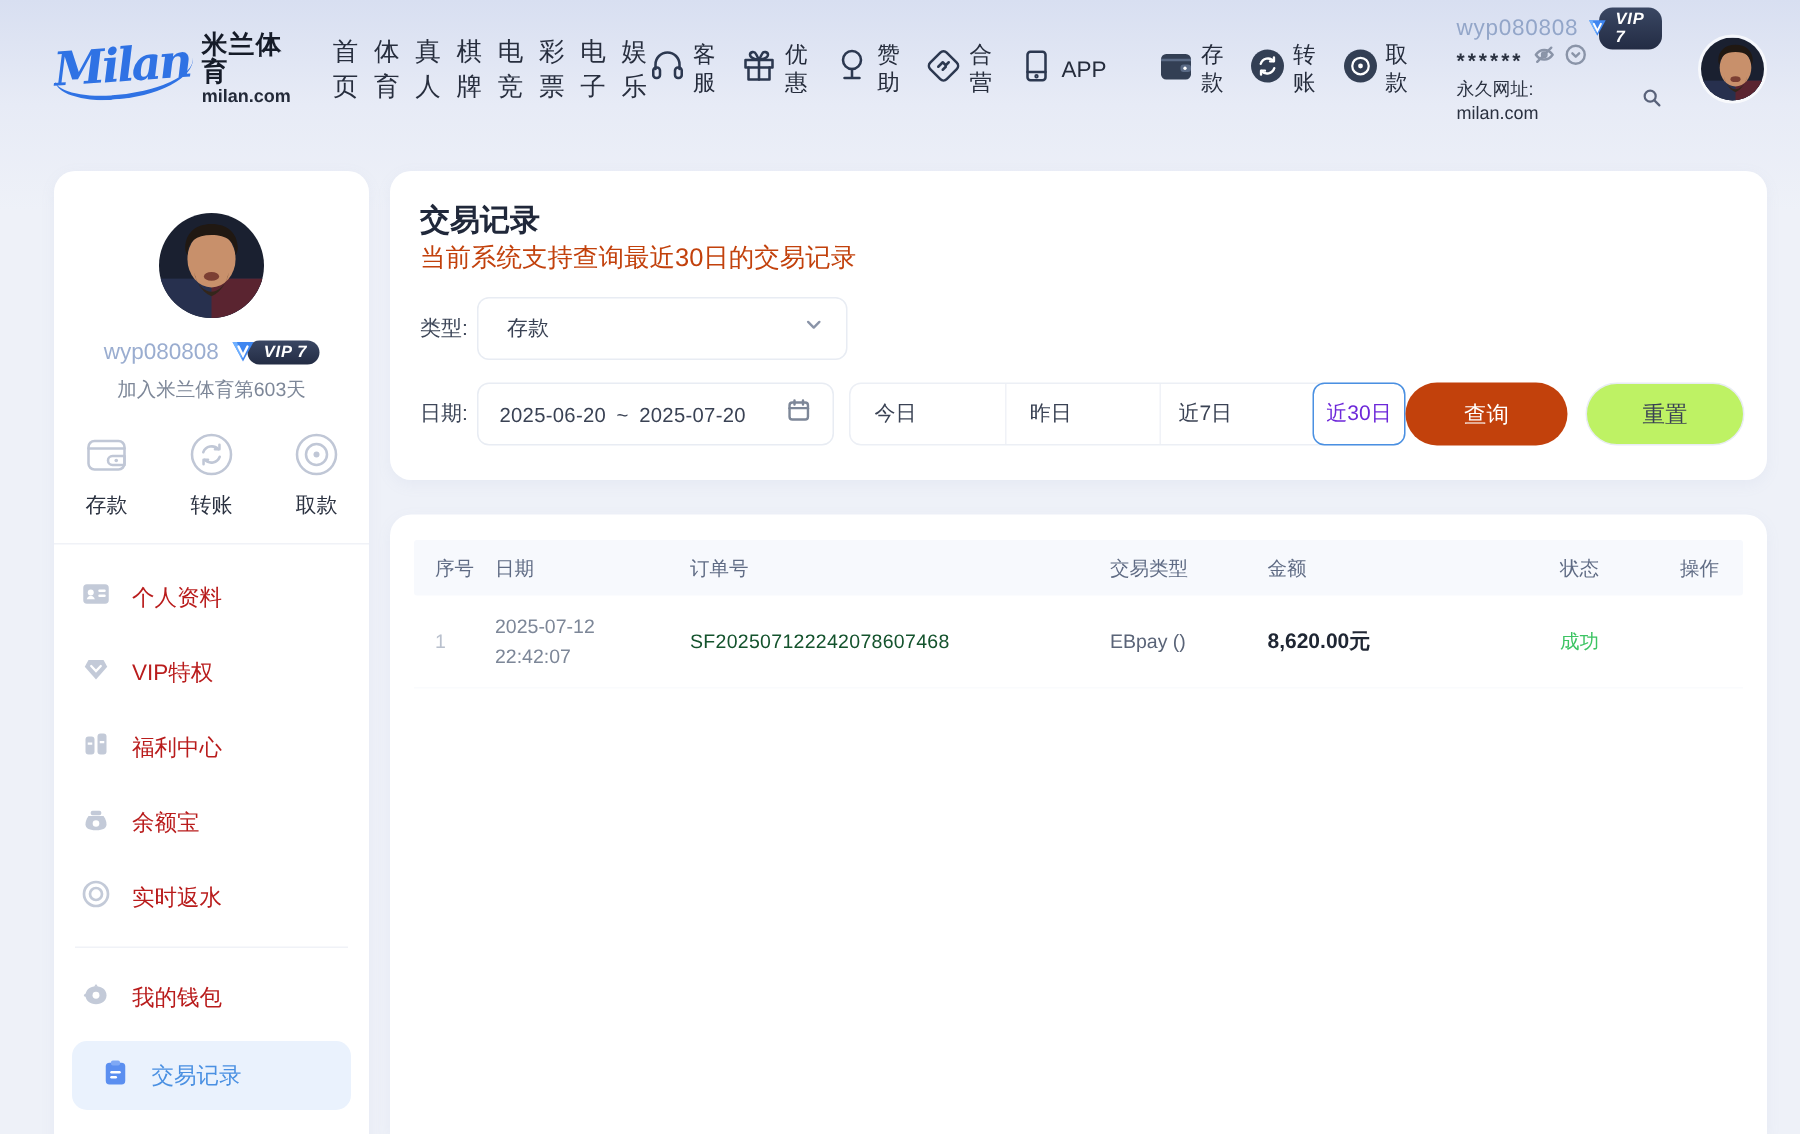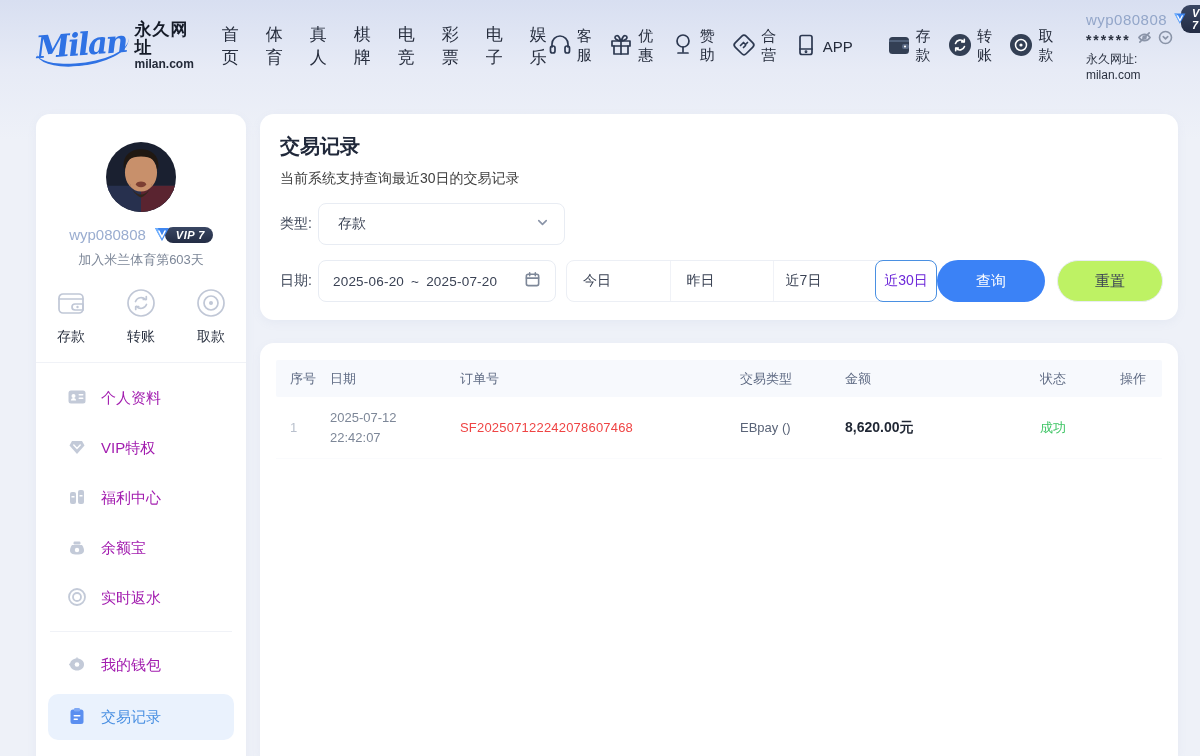--- a/index.html
+++ b/index.html
@@ -11,21 +11,21 @@
   
   .topbar { position:absolute; top:0; left:0; right:0; height:92px;
     display:flex; align-items:center; padding:0 22px 0 36px; }
   .logo { display:flex; align-items:center; gap:6px; }
   .logo-script { font-family:"DejaVu Serif",serif; font-style:italic; font-weight:bold;
     font-size:31px; color:#2f72e4; letter-spacing:-2px; transform:rotate(-4deg);
     border-bottom:3px solid #2f72e4; border-radius:0 0 60% 40%; padding:0 2px 1px 0; }
   .logo-text { display:flex; flex-direction:column; line-height:1.1; }
   .logo-cn { font-size:17px; font-weight:bold; color:#151b28; letter-spacing:1px; }
   .logo-dom { font-size:12px; font-weight:bold; color:#232a39; }
-  .nav { display:flex; gap:27px; margin-left:28px; font-size:17px; color:#272e3e; }
+  .nav { display:flex; gap:10px; margin-left:28px; font-size:17px; color:#272e3e; }
   .nav span { cursor:pointer; }
   .top-right { margin-left:auto; display:flex; align-items:center; gap:14px; }
   .tb-item { display:flex; flex-direction:row; align-items:center; gap:4px;
     font-size:15px; color:#252c3c; cursor:pointer; min-width:36px; }
   .tb-item svg { width:26px; height:26px; }
   .tb-group-gap { width:22px; }
   .user-block { display:flex; flex-direction:column; gap:2px; margin:0 10px 0 16px; }
   .ub-line1 { display:flex; align-items:center; gap:5px; }
   .ub-name { font-size:15px; color:#93a6c9; letter-spacing:0.5px; }
   .ub-line2 { display:flex; align-items:center; gap:6px; }
@@ -44,80 +44,80 @@
     background:#fff; border-radius:14px; box-shadow:0 3px 10px rgba(140,155,190,0.08);
     padding-top:26px; }
   .sb-name-row { display:flex; justify-content:center; align-items:center; gap:6px; margin-top:12px; }
   .sb-name { font-size:15px; color:#9aadd0; }
   .sb-join { text-align:center; font-size:13px; color:#7d8798; margin-top:8px; }
   .sb-quick { display:flex; margin-top:18px; padding-bottom:16px; border-bottom:1px solid #f0f2f7; }
   .sb-quick-item { flex:1; display:flex; flex-direction:column; align-items:center; gap:6px;
     font-size:14px; color:#2a3140; cursor:pointer; }
   .sb-quick-item svg { width:32px; height:32px; }
   .sb-menu { padding:10px 0; }
-  .sb-item { display:flex; align-items:center; gap:14px; height:50px; padding-left:31px;
-    font-size:15px; color:#a21caf; cursor:pointer; }
+  .sb-item { display:flex; align-items:center; gap:14px; height:50px; padding-left:18px;
+    font-size:15px; color:#b91c1c; cursor:pointer; }
   .sb-item svg { width:20px; height:20px; flex:0 0 auto; }
   .sb-divider { height:1px; background:#f0f2f7; margin:8px 14px; }
   .sb-item.selected { background:#eaf2fd; border-radius:10px; margin:4px 12px 0 12px;
     padding-left:19px; height:46px; color:#4a90e2; }
 
   
   .filter-card { position:absolute; left:260px; right:22px; top:114px; height:206px;
     background:#fff; border-radius:14px; box-shadow:0 3px 10px rgba(140,155,190,0.08);
     padding:19px 15px 0 20px; }
   .fc-title { font-size:20px; font-weight:bold; color:#20283a; }
-  .fc-sub { font-size:14px; color:#404040; margin-top:10px; }
+  .fc-sub { font-size:17px; color:#c2410c; }
   .fc-row { display:flex; align-items:center; margin-top:15px; }
   .fc-label { width:38px; font-size:14px; color:#3e4759; flex:0 0 auto; }
   .select-box, .date-box { width:247px; height:42px; border:1px solid #e8ecf3; border-radius:8px;
     background:#fff; display:flex; align-items:center; padding:0 14px 0 19px; cursor:pointer; }
   .select-box span.val { font-size:14px; color:#3a4254; }
   .select-box .spacer, .date-box .spacer { flex:1; }
   .date-box { padding-left:14px; }
   .date-text { font-size:13.5px; color:#3a4254; letter-spacing:0.2px; display:flex; gap:7px; }
   .seg-group { display:flex; margin-left:10px; height:42px; border:1px solid #eceff5; border-radius:8px;
     background:#fff; overflow:visible;gap:43px; }
   .seg { width:60px; display:flex; align-items:center; justify-content:center; font-size:14px;
     color:#3a4254; cursor:pointer; border-left:1px solid #f0f2f7; }
   .seg:first-child { border-left:none; }
   .seg.selected { border:1px solid #4a90e2; border-radius:8px; color:#6d28d9; margin:-1px; width:62px; }
   .btns { margin-left:auto; display:flex; gap:12px; }
   .btn { height:42px; width:108px; border-radius:21px; display:flex; align-items:center; justify-content:center;
     font-size:15px; cursor:pointer; }
-  .btn.primary { background:#3b82f6; color:#fff; }
+  .btn.primary { background:#c2410c; color:#fff; }
   .btn.ghost { background:#bef264; border:1px solid #e8ecf3; color:#3a4254; width:106px; }
 
   .table-card { position:absolute; left:260px; right:22px; top:343px; height:413px;
     background:#fff; border-radius:14px 14px 0 0; box-shadow:0 3px 10px rgba(140,155,190,0.08);
     padding:17px 16px 0 16px; }
   .tgrid { display:grid; grid-template-columns:40px 130px 280px 105px 195px 80px 1fr; align-items:center; }
   .thead { background:#f7f9fd; height:37px; border-radius:2px; }
   .th { font-size:13px; color:#5f6b84; padding-left:14px; }
   .trow { min-height:62px; border-bottom:1px solid #fafbfd; }
   .td { padding-left:14px; font-size:13px; color:#5a6478; }
   .td.idx { color:#b9c0cd; }
   .td.datetime { color:#7d8798; line-height:1.5; }
-  .td.order { color:#ef4444; letter-spacing:0.2px; }
+  .td.order { color:#14532d; letter-spacing:0.2px; }
   .td.amount { font-size:14px; font-weight:bold; color:#1f2633; }
   .td.status { color:#3cc463; }
 
   .ic { stroke:#2c3850; stroke-width:1.7; fill:none; stroke-linecap:round; stroke-linejoin:round; }
   .ic-gray { stroke:#c0c7d6; stroke-width:1.7; fill:none; stroke-linecap:round; stroke-linejoin:round; }
 </style>
 </head>
 <body>
 
 <div class="page">
 
   <header class="topbar">
     <div class="logo">
       <span class="logo-script">Milan</span>
       <div class="logo-text">
-        <span class="logo-cn">永久网址</span>
+        <span class="logo-cn">米兰体育</span>
         <span class="logo-dom">milan.com</span>
       </div>
     </div>
 
     <nav class="nav">
       <span>首页</span>
       <span>体育</span>
       <span>真人</span>
       <span>棋牌</span>
       <span>电竞</span>

